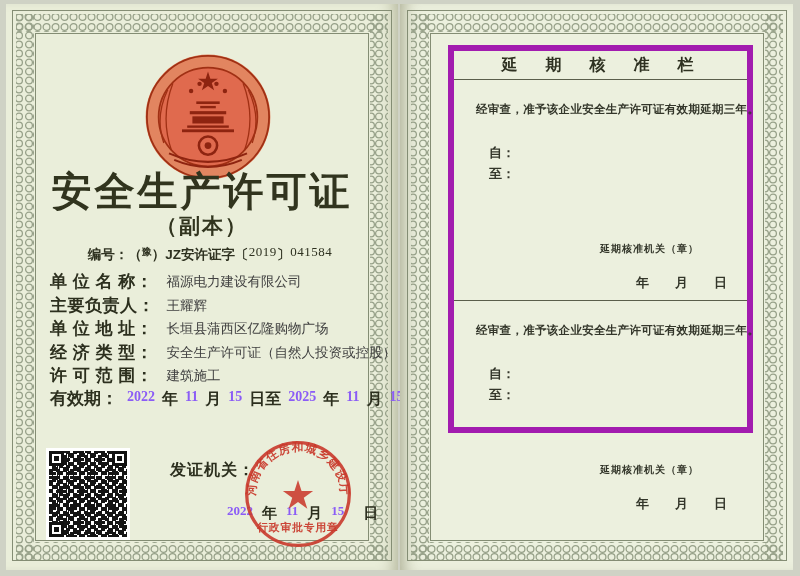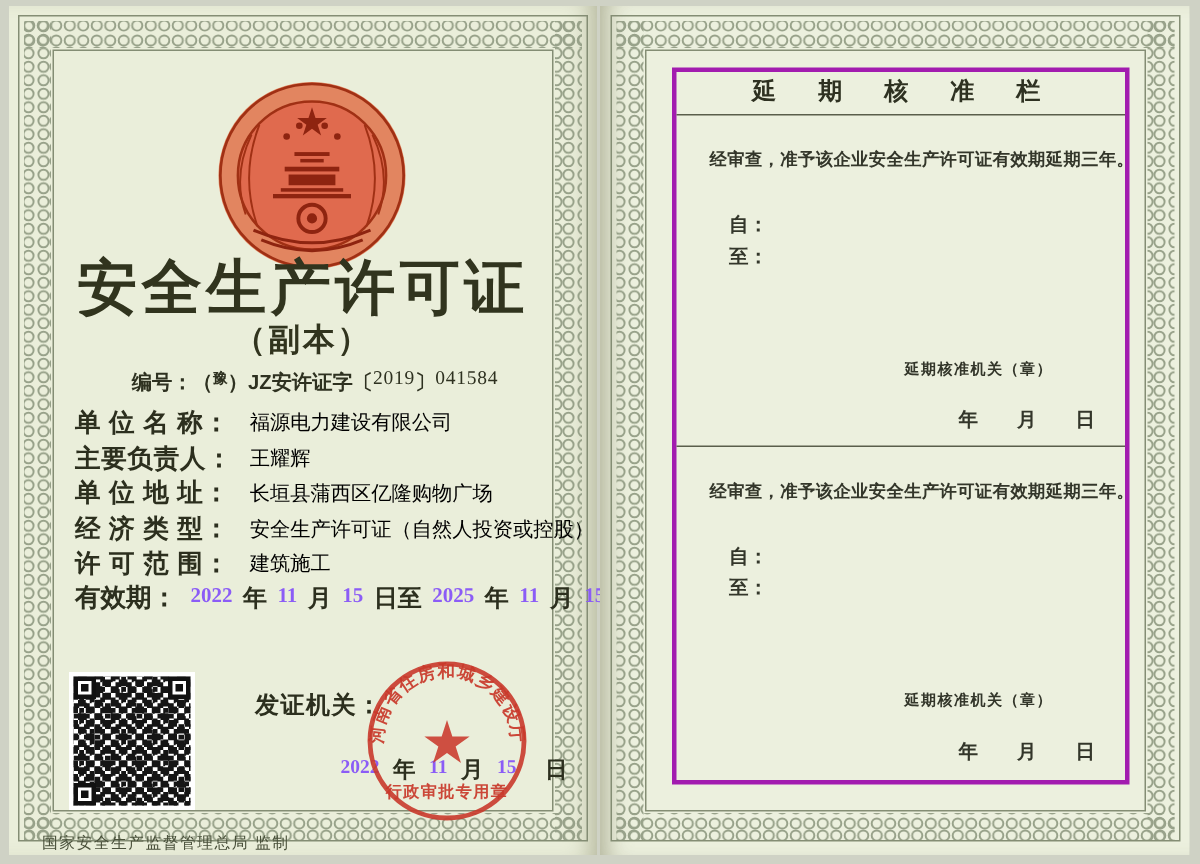--- a/index.html
+++ b/index.html
@@ -24,21 +24,21 @@
   .serial{left:0;right:0;top:242px;text-align:center;font-size:13.5px;font-weight:600;
           color:#2e3120;white-space:nowrap;padding-left:16px;}
   .serial .prov{font-size:10px;position:relative;top:-4px;font-weight:700;}
   .num{font-family:"Liberation Serif","DejaVu Serif",serif;font-weight:400;}
   .serial .num{font-size:13px;position:relative;top:-3px;letter-spacing:.5px;}
 
   .field-row{left:44px;white-space:nowrap;}
   .flabel{display:inline-block;min-width:112px;font-size:17px;font-weight:700;
           color:#2c2f1e;letter-spacing:.5px;}
   .fvalue{font-family:"Liberation Serif","DejaVu Serif",serif;font-size:13.5px;
-          color:#000000;vertical-align:1px;}
+          color:#404040;vertical-align:1px;}
   .validity{left:44px;top:383px;white-space:nowrap;color:#2c2f1e;}
   .vlabel{font-size:17px;font-weight:700;margin-right:4px;}
   .vnum{font-size:14px;position:relative;top:-3px;color:#8b5cf6;margin:12px 5px;font-weight:bold;}
   .vunit{font-size:16px;font-weight:700;margin:0 2px;}
 
   .qr{left:40px;top:444px;width:84px;height:92px;background:#fff;padding:3px;box-sizing:border-box;}
   .qr-noise{position:relative;width:100%;height:100%;background:
      conic-gradient(#151515 25%,transparent 0 50%,#151515 0 75%,transparent 0) 0 0/7px 7px,
      conic-gradient(#151515 25%,transparent 0 50%,#151515 0 75%,transparent 0) 3px 2px/11px 9px,
      #fff;}
@@ -48,21 +48,21 @@
 
   .issuer{left:164px;top:456px;font-size:16px;font-weight:700;color:#2c2f1e;letter-spacing:1px;}
   .issue-date{left:216px;top:500px;white-space:nowrap;color:#2c2f1e;z-index:1;}
   .issue-date .vnum{font-size:13px;}
   .issue-date .vunit{font-size:15px;margin:0 4px;}
   .seal{left:236px;top:434px;z-index:2;}
   .seal text{font-family:"Liberation Sans","DejaVu Sans",sans-serif;font-weight:700;}
   .footer{left:22px;top:551px;font-size:10.5px;color:#49503a;letter-spacing:1px;}
 
   
-  .cbox{left:48px;top:41px;width:305px;height:478px;border:3px solid #a21caf;box-sizing:border-box;}
+  .cbox{left:48px;top:41px;width:305px;height:388px;border:6px solid #a21caf;box-sizing:border-box;}
   .cbox-header{height:28px;line-height:28px;border-bottom:1px solid #5a5e4b;text-align:center;
                font-size:16px;font-weight:700;letter-spacing:6px;color:#2e3121;}
   .sec{position:relative;height:220px;}
   .sec.second{height:229px;border-top:1px solid #5a5e4b;}
   .stmt{position:absolute;left:22px;top:22px;font-size:11.5px;font-weight:700;
         color:#33362a;white-space:nowrap;letter-spacing:.3px;}
   .fromto{position:absolute;left:35px;font-size:13px;font-weight:700;color:#33362a;}
   .from{top:64px;} .to{top:85px;}
   .authority{position:absolute;right:48px;top:162px;font-size:10px;font-weight:700;
              color:#33362a;letter-spacing:1px;}
@@ -162,21 +162,20 @@
         <path id="sealArc" d="M14,60 A46,46 0 1 1 106,60" fill="none"></path>
       </defs>
       <circle cx="60" cy="60" r="55" fill="none" stroke="#c9392b" stroke-width="3.5" opacity=".9"></circle>
       <polygon points="0,-17 3.82,-5.25 16.17,-5.25 6.18,2 9.99,13.75 0,6.49 -9.99,13.75 -6.18,2 -16.17,-5.25 -3.82,-5.25" transform="translate(60,62)" fill="#c9392b" opacity=".88"></polygon>
       <text font-size="12.5" fill="#c9392b" letter-spacing="1" opacity=".92">
         <textPath href="#sealArc" startOffset="50%" text-anchor="middle">河南省住房和城乡建设厅</textPath>
       </text>
       <text x="60" y="100" text-anchor="middle" font-size="11.5" fill="#c9392b" letter-spacing="1" opacity=".92">行政审批专用章</text>
     </svg>
 
-    <div class="abs footer">国家安全生产监督管理总局 监制</div>
   </div>
 
   <div class="page page-right">
 
     <svg class="frame" width="393" height="566" viewBox="0 0 393 566">
       <defs>
         <pattern id="khR" width="9" height="18" patternUnits="userSpaceOnUse">
           <circle cx="4.5" cy="5" r="3.4" fill="none" stroke="#97a189" stroke-width="1.3"></circle>
           <circle cx="4.5" cy="13" r="3.4" fill="none" stroke="#97a189" stroke-width="1.3"></circle>
         </pattern>

